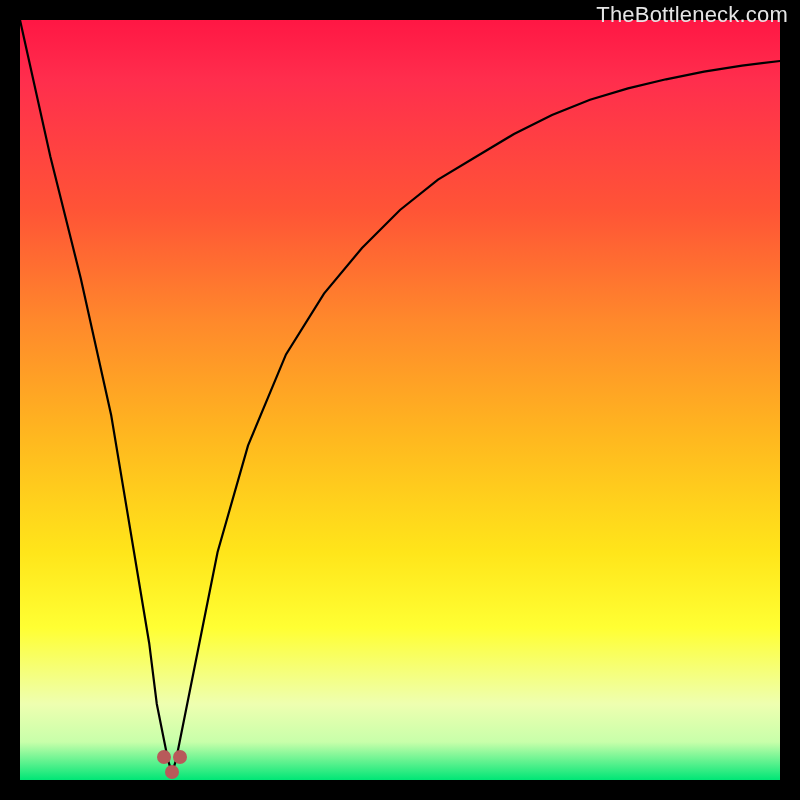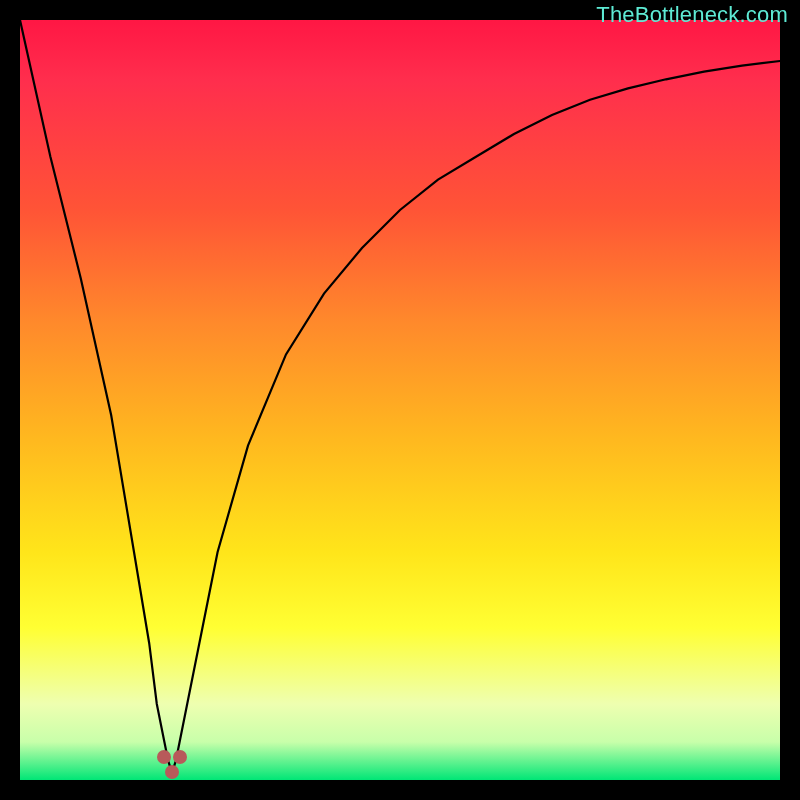--- a/index.html
+++ b/index.html
@@ -37,21 +37,21 @@
       #ffff33 80%,
       #eeffb0 90%,
       #c8ffaa 95%,
       #00e676 100%
     );
   }
   .watermark {
     position: absolute;
     top: 2px;
     right: 12px;
-    color: #5eead4;
+    color: #e5e5e5;
     font-size: 22px;
     font-weight: 500;
     letter-spacing: 0.2px;
     z-index: 5;
     user-select: none;
   }
   svg.curve {
     position: absolute;
     left: 0;
     top: 0;

